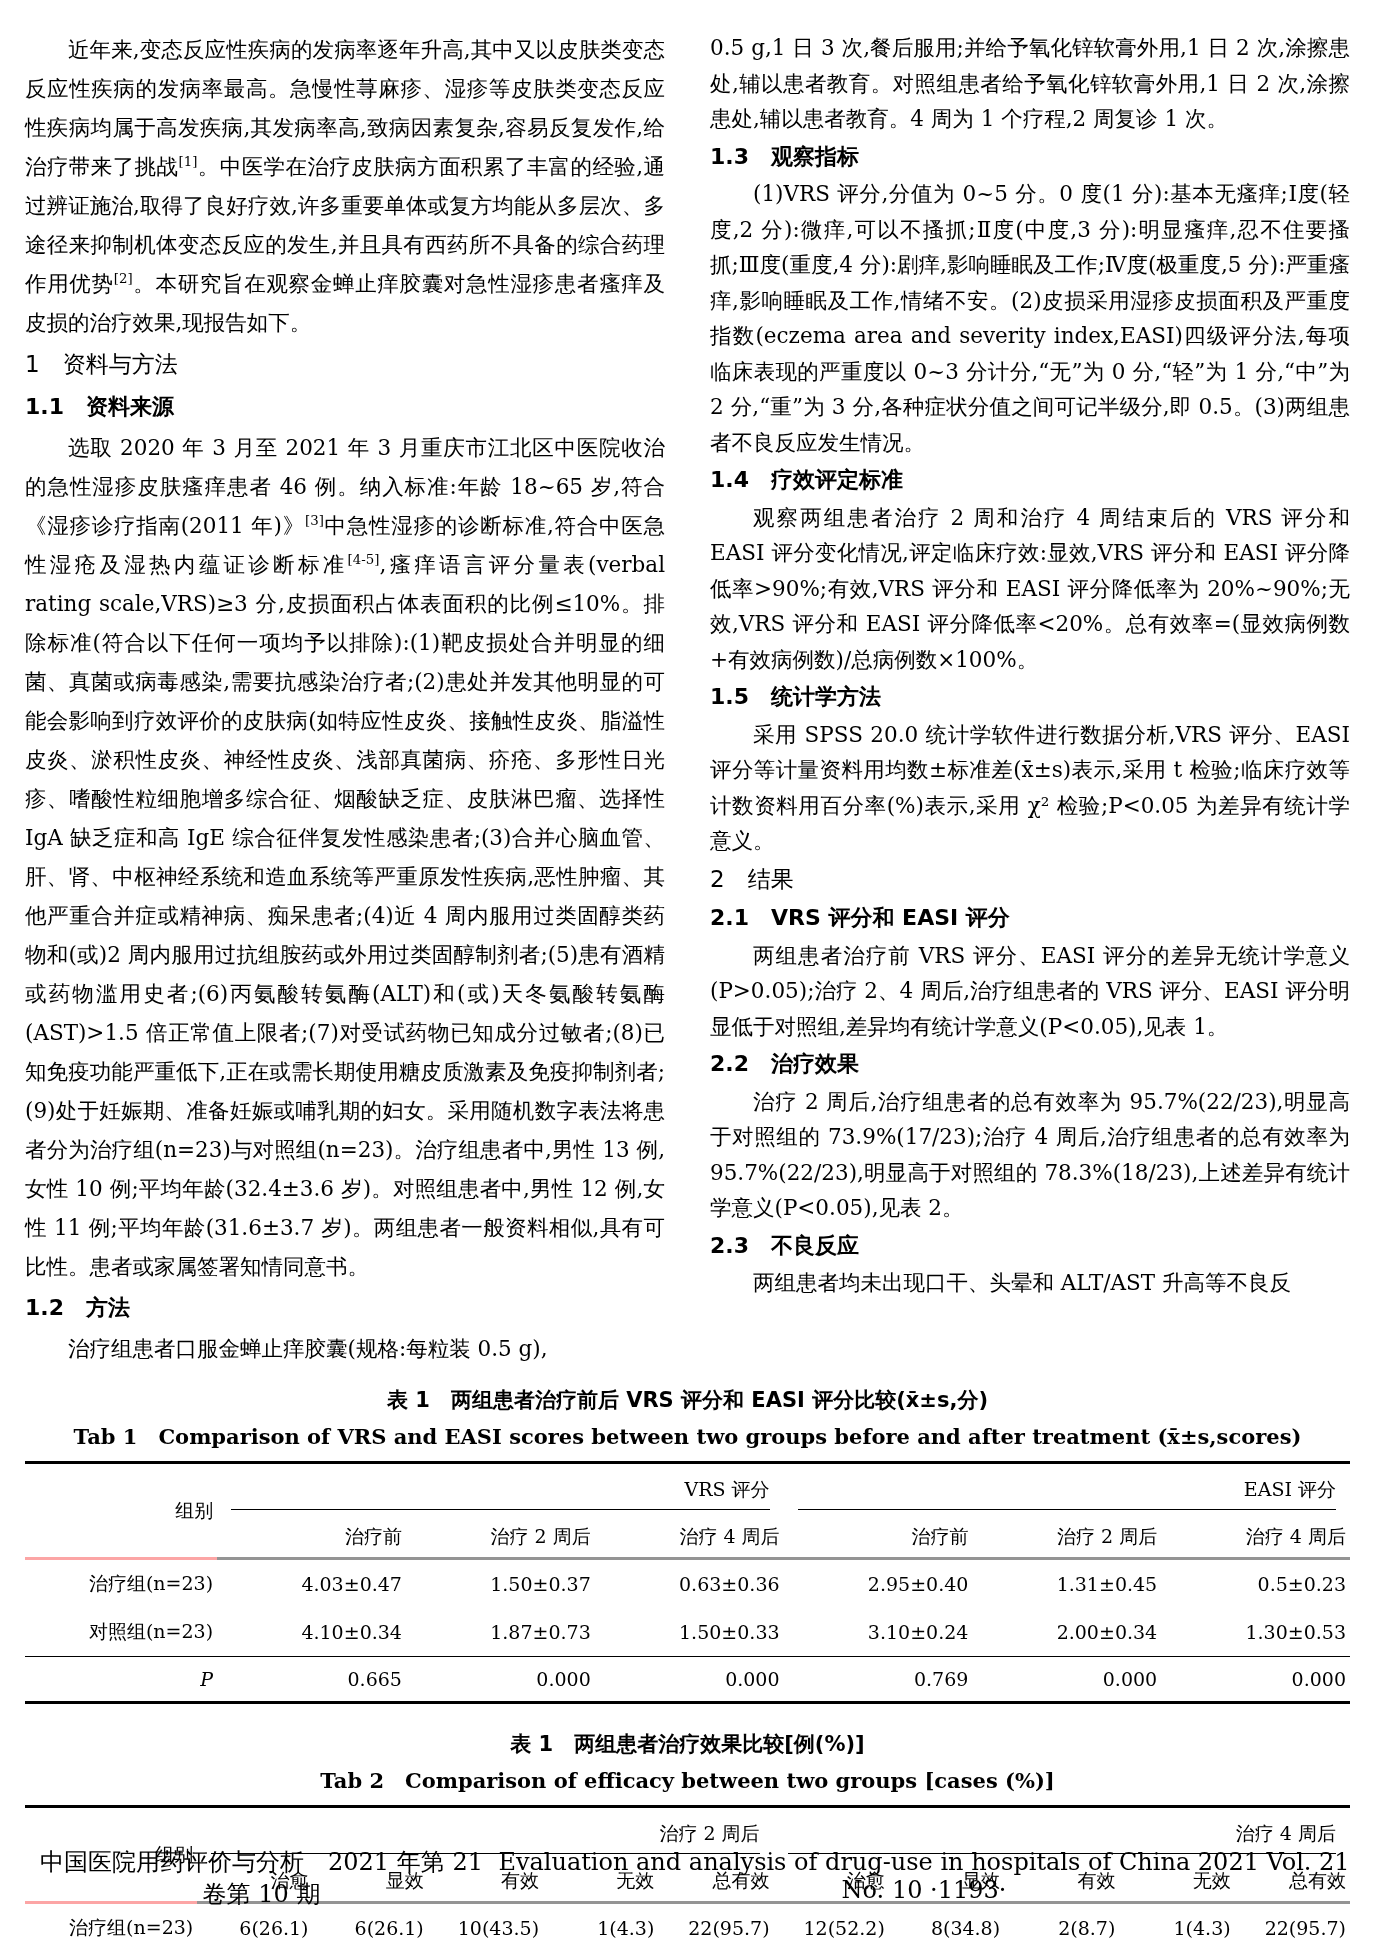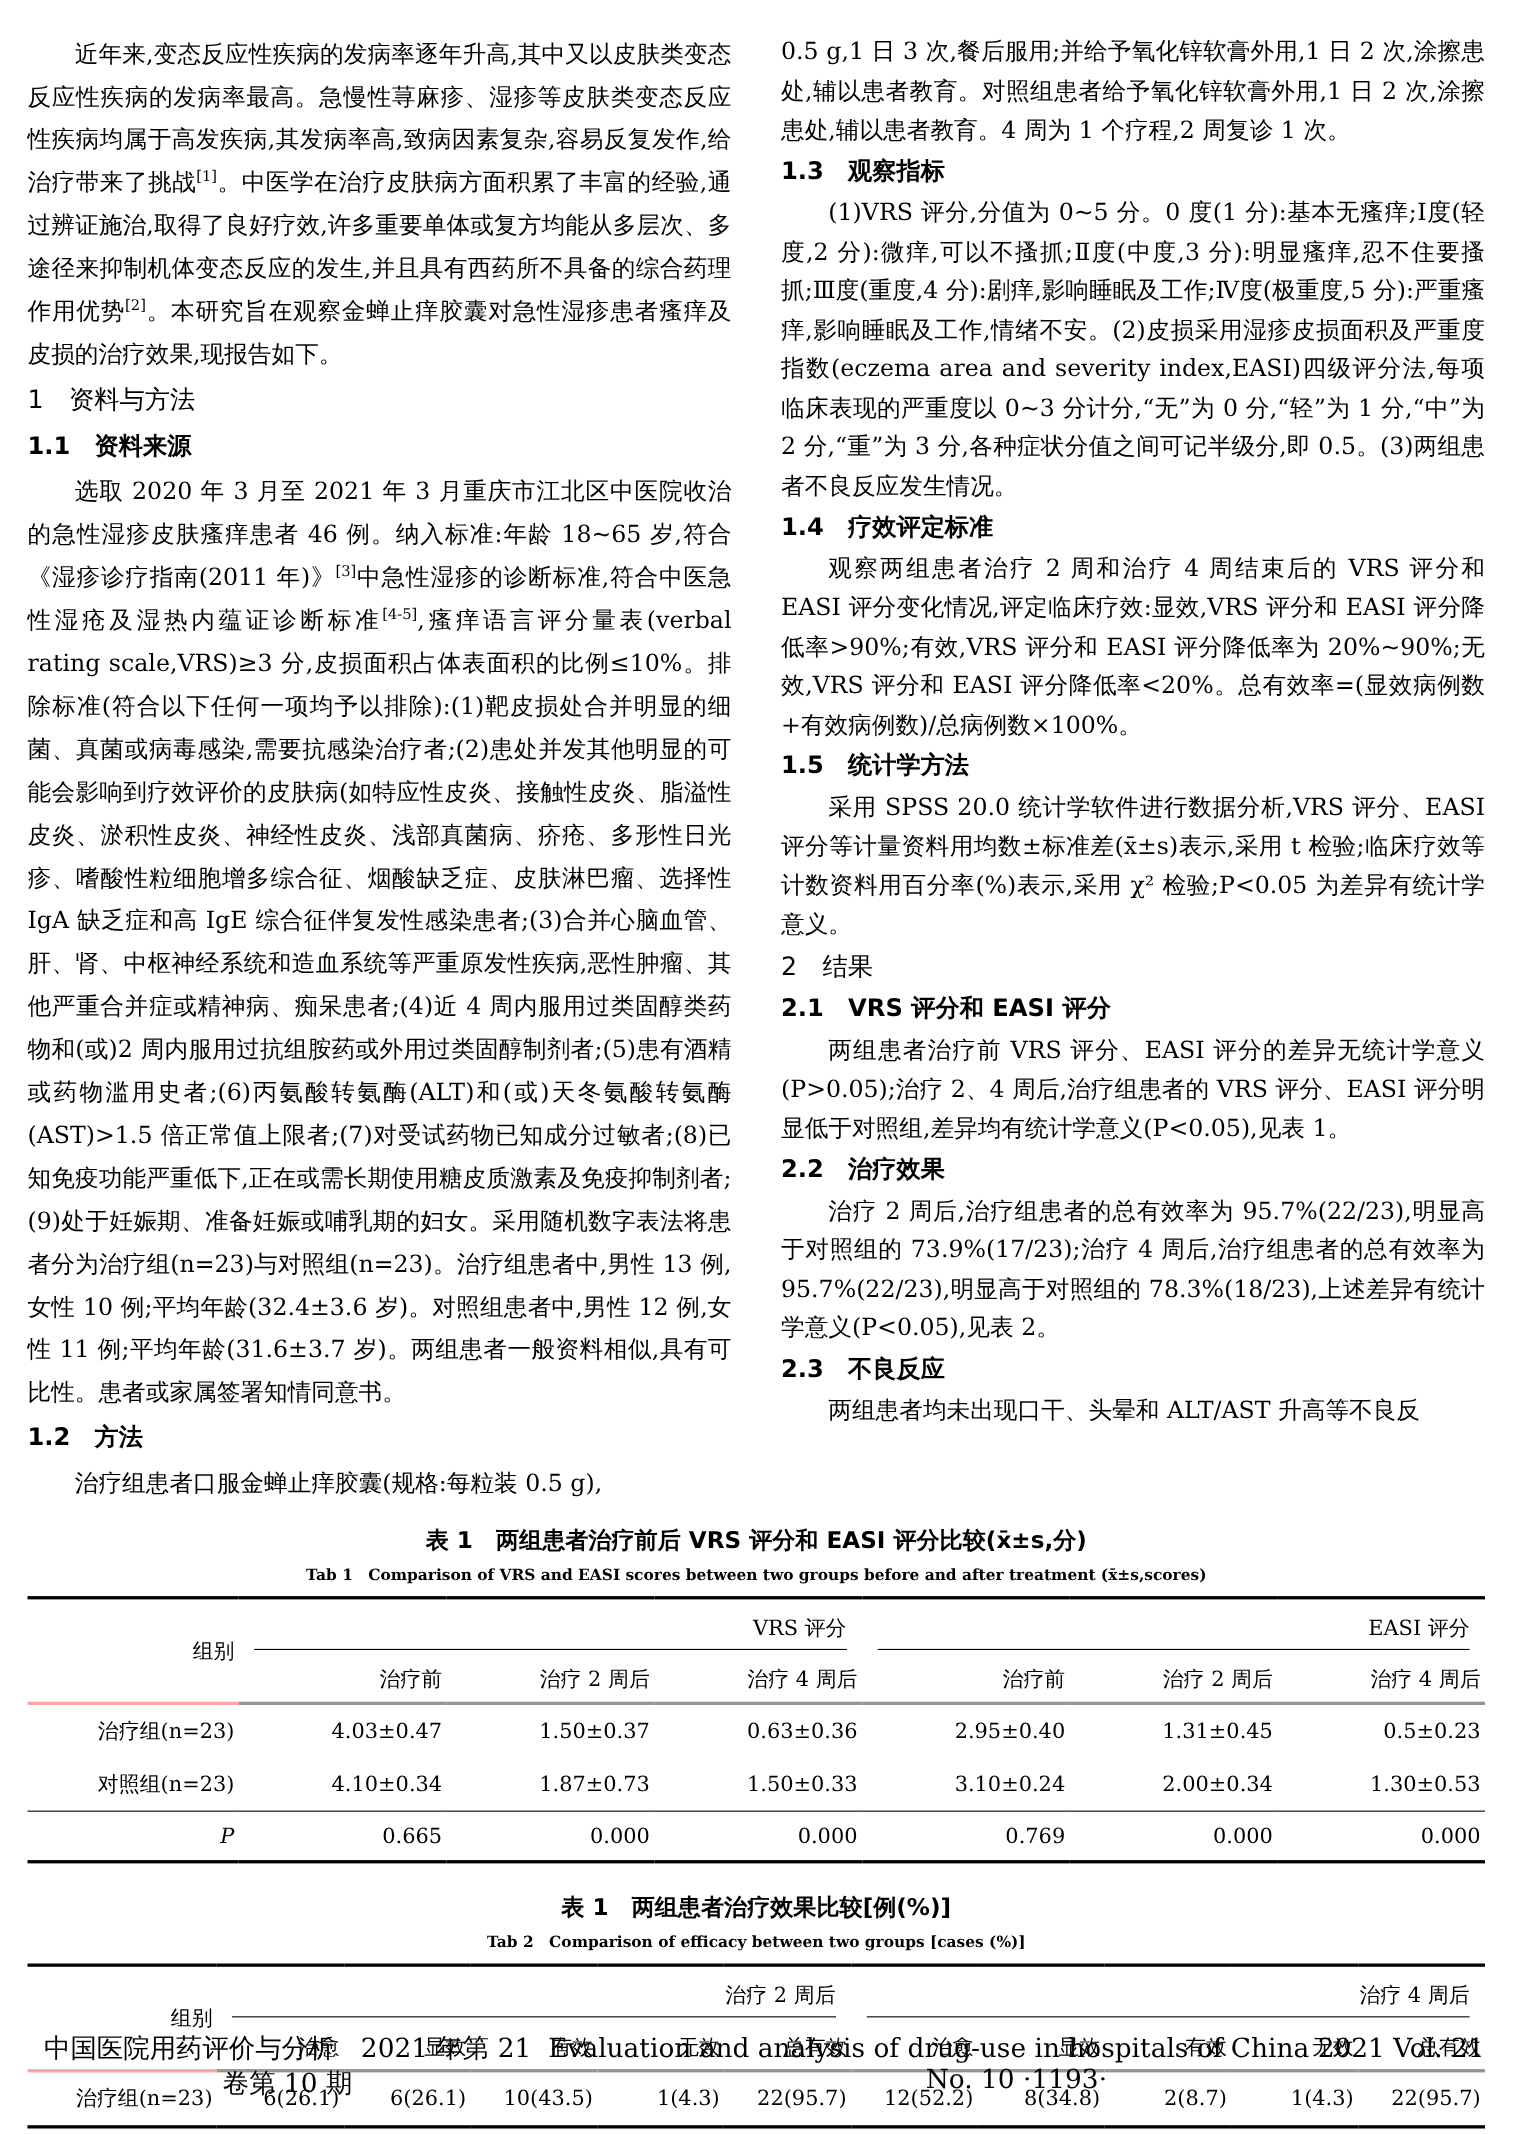--- a/index.html
+++ b/index.html
@@ -41,21 +41,21 @@
   .tbl-title-cn {
     text-align: center;
     font-family: "DejaVu Sans", "Liberation Sans", sans-serif;
     font-weight: bold;
     font-size: 21px;
   }
   .tbl-title-en {
     text-align: center;
     font-family: "DejaVu Serif", serif;
     font-weight: bold;
-    font-size: 14px;
+    font-size: 21px;
     margin: 9px 0 10px 0;
   }
   table.tbl {
     width: 100%;
     border-collapse: collapse;
     border-top: 3px solid #000;
     border-bottom: 3px solid #000;
     font-size: 19px;
   }
   table.tbl th, table.tbl td {

